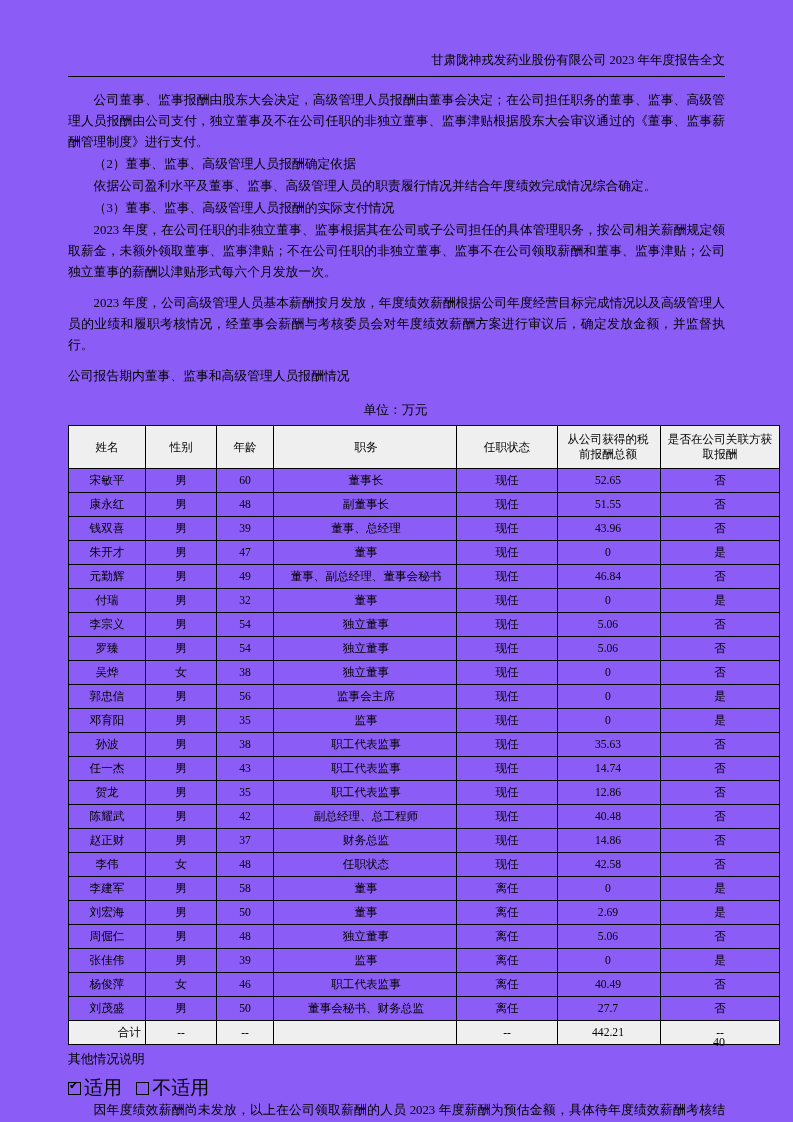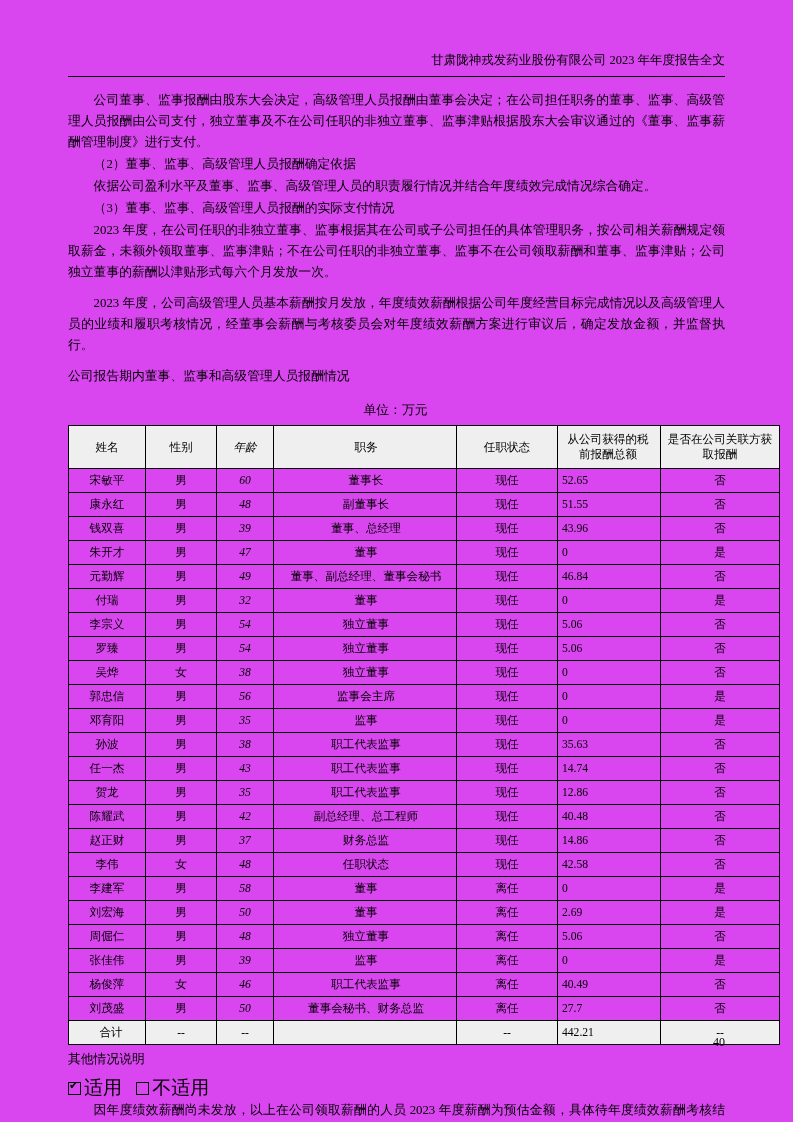--- a/index.html
+++ b/index.html
@@ -9,21 +9,21 @@
   }
   body {
     font-family: "Liberation Serif", "DejaVu Serif", serif;
     color: #000;
   }
   .page {
     position: relative;
     width: 793px;
     height: 1122px;
     margin: 0 auto;
-    background: #d946ef;
+    background: #8b5cf6;
     box-sizing: border-box;
     overflow: hidden;
   }
   .header {
     position: absolute;
     top: 52px;
     left: 68px;
     right: 68px;
     text-align: right;
     font-size: 12.5px;
@@ -77,29 +77,29 @@
   }
   table.pay-table thead th {
     background: #efefef;
     text-align: center;
     font-weight: normal;
     height: 38px;
     line-height: 15px;
   }
   .c-name { width: 68px; text-align: center; }
   .c-gender { width: 62px; text-align: center; }
-  .c-age { width: 48px; text-align: center; font-style: italic; }
+  .c-age { width: 48px; text-align: center; }
   .c-post { width: 172px; text-align: center; padding-left: 6px !important; }
   .c-status { width: 92px; text-align: center; }
-  .c-pay { width: 92px; text-align: left; padding-right: 6px !important; }
+  .c-pay { width: 92px; text-align: center; padding-right: 6px !important; }
   .c-related { width: 110px; text-align: center; }
   tbody tr.total-row td {
     background: #efefef;
   }
-  .total-row .c-name { text-align: center; padding-left: 12px; }
+  .total-row .c-name { text-align: right; padding-left: 12px; }
   .checkline {
     font-size: 19px;
     margin: 7px 0 2px 0;
     line-height: 21px;
   }
   .chk {
     display: inline-block;
     width: 11px;
     height: 11px;
     border: 1px solid #000;

